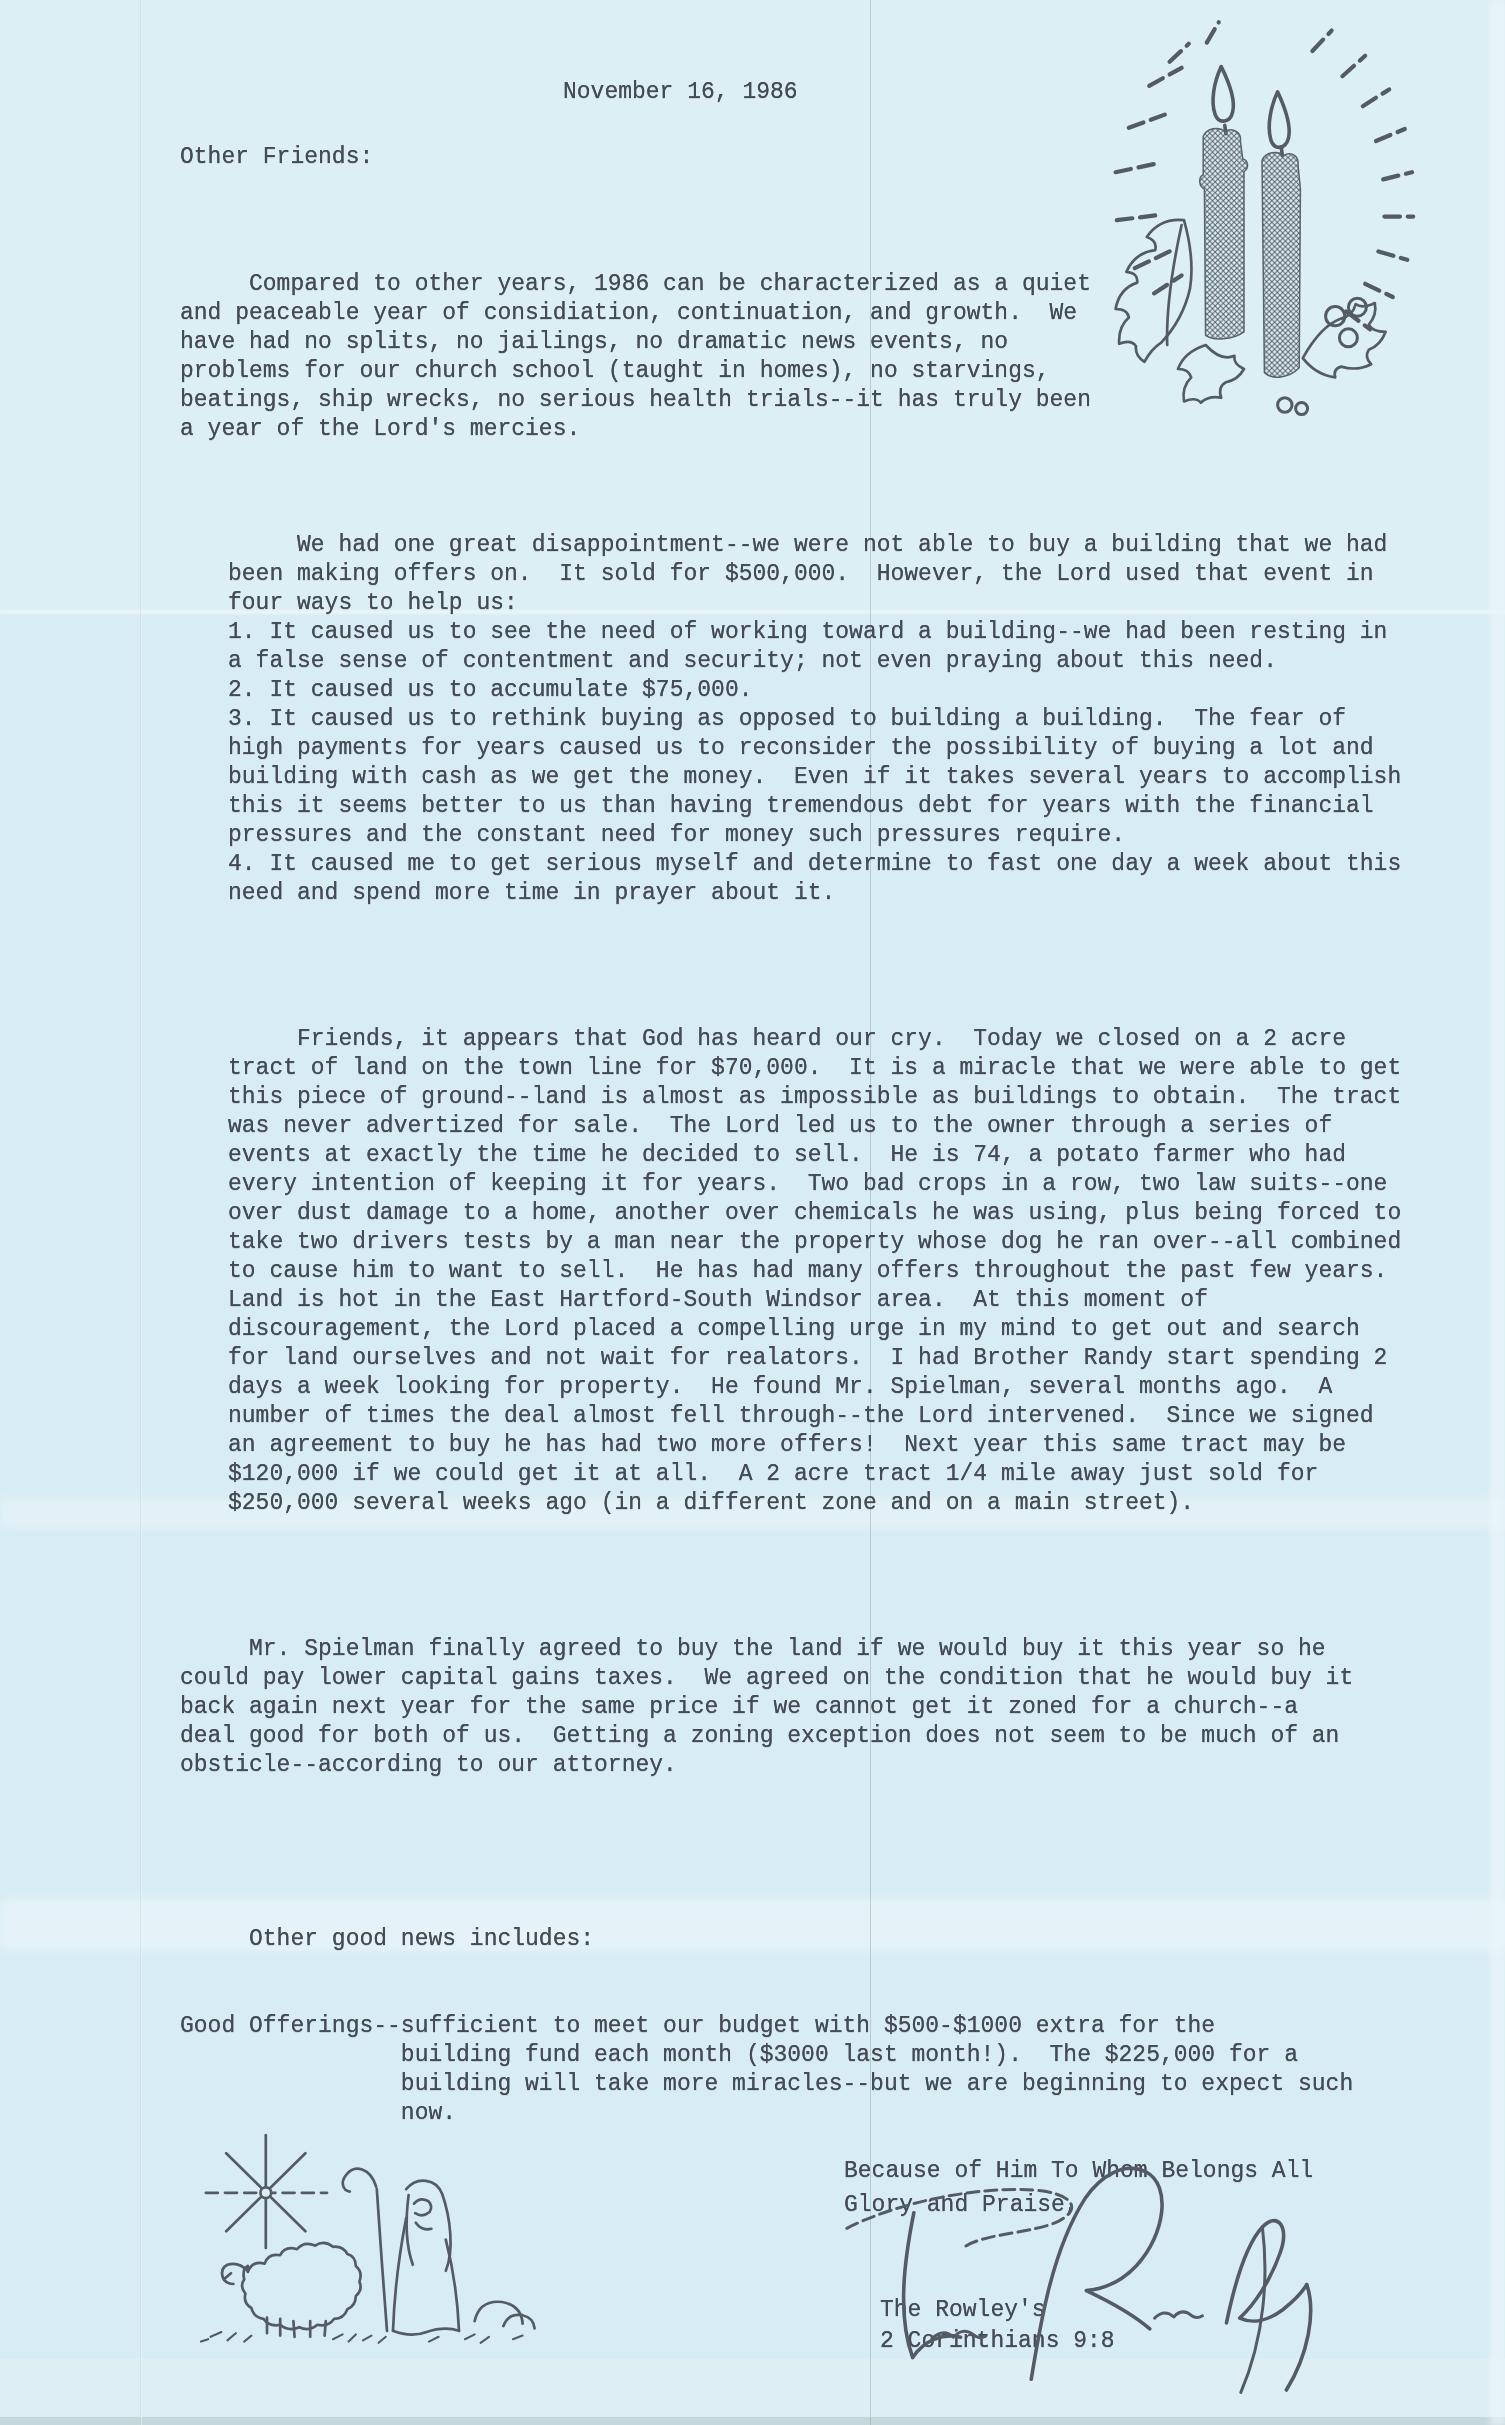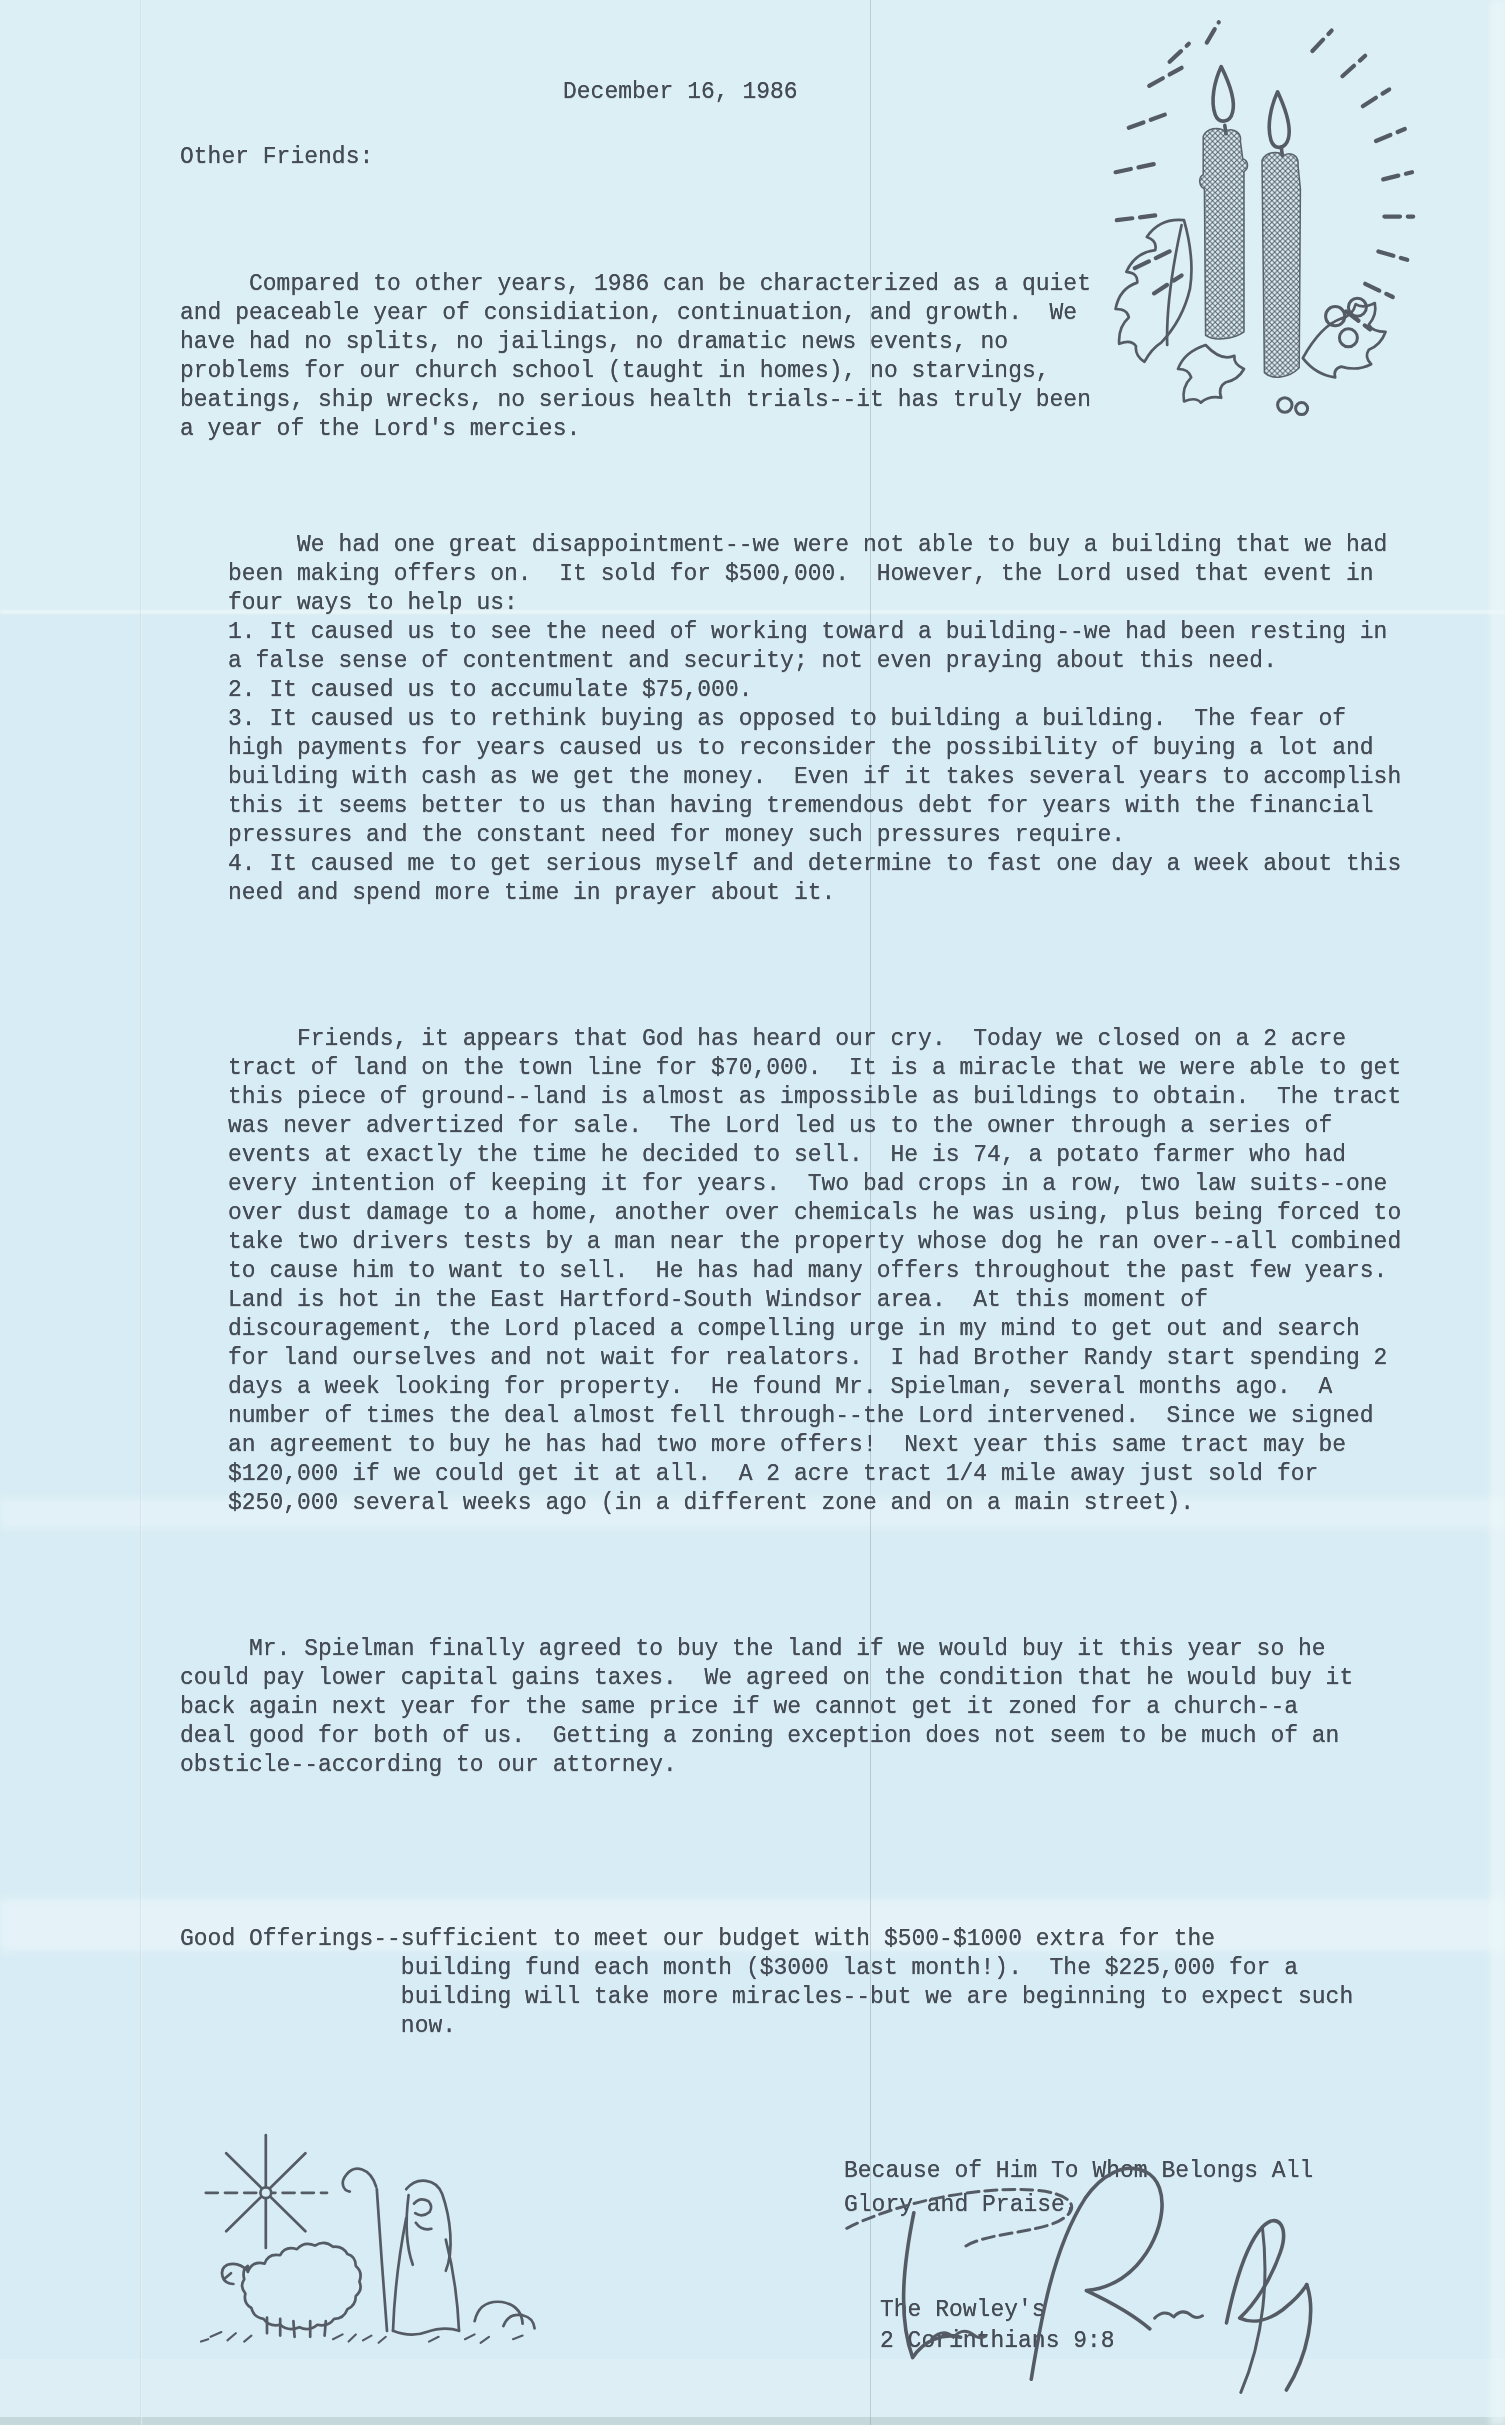--- a/index.html
+++ b/index.html
@@ -59,21 +59,21 @@
   <div class="band band-top"></div>
   <div class="band tear-line"></div>
   <div class="band band-mid"></div>
   <div class="band band-low"></div>
   <div class="band band-bottom"></div>
   <div class="band edge-strip"></div>
   <div class="fold-v1"></div>
   <div class="fold-v2"></div>
   <div class="right-light"></div>
 
-  <div id="date-line" class="typed">December 16, 1986</div>
+  <div id="date-line" class="typed">November 16, 1986</div>
   <div id="salutation" class="typed">Other Friends:</div>
 
   <div id="body-flow" class="typed">
     <div class="para">     Compared to other years, 1986 can be characterized as a quiet
 and peaceable year of considiation, continuation, and growth.  We
 have had no splits, no jailings, no dramatic news events, no
 problems for our church school (taught in homes), no starvings,
 beatings, ship wrecks, no serious health trials--it has truly been
 a year of the Lord's mercies.</div>
     <div class="para gap2">     We had one great disappointment--we were not able to buy a building that we had
@@ -105,20 +105,21 @@
 number of times the deal almost fell through--the Lord intervened.  Since we signed
 an agreement to buy he has had two more offers!  Next year this same tract may be
 $120,000 if we could get it at all.  A 2 acre tract 1/4 mile away just sold for
 $250,000 several weeks ago (in a different zone and on a main street).</div>
     <div class="para">     Mr. Spielman finally agreed to buy the land if we would buy it this year so he
 could pay lower capital gains taxes.  We agreed on the condition that he would buy it
 back again next year for the same price if we cannot get it zoned for a church--a
 deal good for both of us.  Getting a zoning exception does not seem to be much of an
 obsticle--according to our attorney.</div>
     <div id="good-news">
+      <div class="gn">     Other good news includes:</div>
       <div class="gn">Good Offerings--sufficient to meet our budget with $500-$1000 extra for the
                 building fund each month ($3000 last month!).  The $225,000 for a
                 building will take more miracles--but we are beginning to expect such
                 now.</div>
       
     </div>
     
   </div>
 
   <div id="closing-block" class="typed">Because of Him To Whom Belongs All

